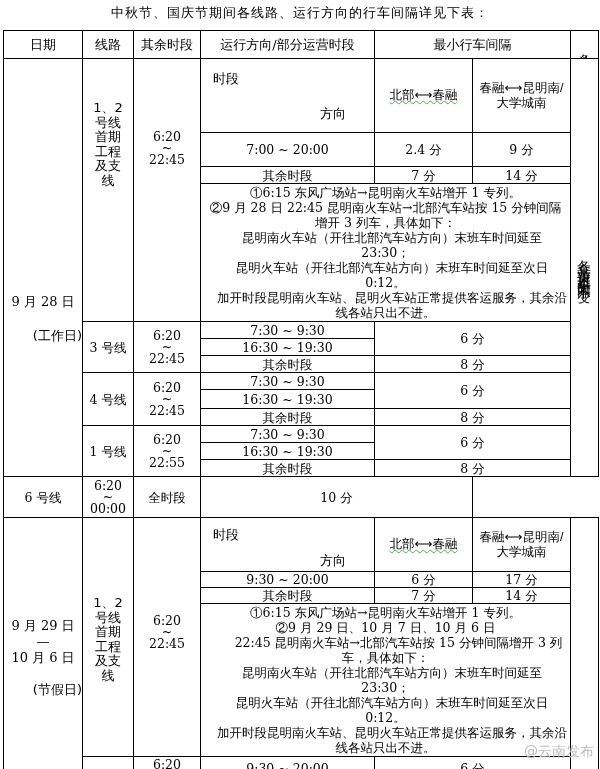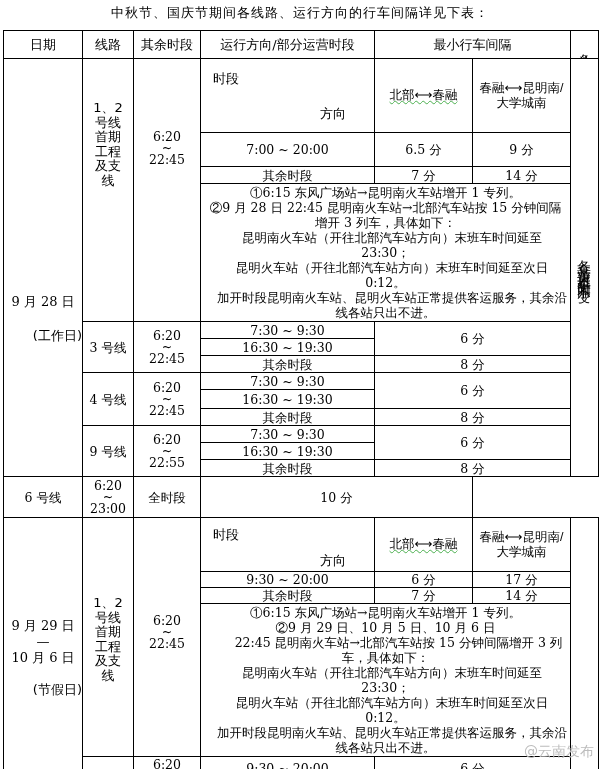--- a/index.html
+++ b/index.html
@@ -81,21 +81,21 @@
       </div>
     </td>
     <td class="dirhdr"><span class="ul">北部⟷春融</span></td>
     <td class="dirhdr" style="padding:0 6px">春融⟷昆明南/大学城南</td>
     <td rowspan="13" style="padding-top:190px;vertical-align:top">
       <div class="vert" style="line-height:14px;font-size:13.5px;letter-spacing:3px">各车站首末班车时间不变</div>
     </td>
   </tr>
   <tr style="height:34px">
     <td>7:00 ~ 20:00</td>
-    <td>6.5 分</td>
+    <td>2.4 分</td>
     <td>9 分</td>
   </tr>
   <tr style="height:17px">
     <td class="sans">其余时段</td>
     <td>7 分</td>
     <td>14 分</td>
   </tr>
   <tr style="height:137px">
     <td colspan="3" class="note">
       <p>①6:15 东风广场站→昆明南火车站增开 1 专列。</p>
@@ -136,21 +136,21 @@
   </tr>
   <tr style="height:19px">
     <td>16:30 ~ 19:30</td>
   </tr>
   <tr style="height:17px">
     <td class="sans">其余时段</td>
     <td colspan="2">8 分</td>
   </tr>
 
   <tr style="height:17px">
-    <td rowspan="3">9 号线</td>
+    <td rowspan="3">1 号线</td>
     <td rowspan="3">
           <div>6:20</div>
           <div style="line-height:8px">~</div>
           <div>22:55</div>
         </td>
     <td>7:30 ~ 9:30</td>
     <td colspan="2" rowspan="2">6 分</td>
   </tr>
   <tr style="height:17px">
     <td>16:30 ~ 19:30</td>
@@ -158,21 +158,21 @@
   <tr style="height:17px">
     <td class="sans">其余时段</td>
     <td colspan="2">8 分</td>
   </tr>
 
   <tr style="height:41px">
     <td>6 号线</td>
     <td>
           <div>6:20</div>
           <div style="line-height:8px">~</div>
-          <div>23:00</div>
+          <div>00:00</div>
         </td>
     <td class="sans">全时段</td>
     <td colspan="2">10 分</td>
   </tr>
 
   <tr style="height:54px">
     <td rowspan="6" style="font-size:13px;line-height:16px;vertical-align:top;padding-top:100px">
       <div>9 月 29 日</div>
       <div>—</div>
       <div>10 月 6 日</div>
@@ -206,21 +206,21 @@
     <td>17 分</td>
   </tr>
   <tr style="height:15px">
     <td class="sans">其余时段</td>
     <td>7 分</td>
     <td>14 分</td>
   </tr>
   <tr style="height:152px">
     <td colspan="3" class="note">
       <p>①6:15 东风广场站→昆明南火车站增开 1 专列。</p>
-      <p>②9 月 29 日、10 月 5 日、10 月 6 日</p>
+      <p>②9 月 29 日、10 月 7 日、10 月 6 日</p>
       <p class="indent2">22:45 昆明南火车站→北部汽车站按 15 分钟间隔增开 3 列车，具体如下：</p>
       <p class="indent">昆明南火车站（开往北部汽车站方向）末班车时间延至 23:30；</p>
       <p class="indent">昆明火车站（开往北部汽车站方向）末班车时间延至次日 0:12。</p>
       <p class="indent">加开时段昆明南火车站、昆明火车站正常提供客运服务，其余沿线各站只出不进。</p>
     </td>
   </tr>
 
   <tr style="height:23px">
     <td rowspan="2">3 号线</td>
     <td rowspan="2">

